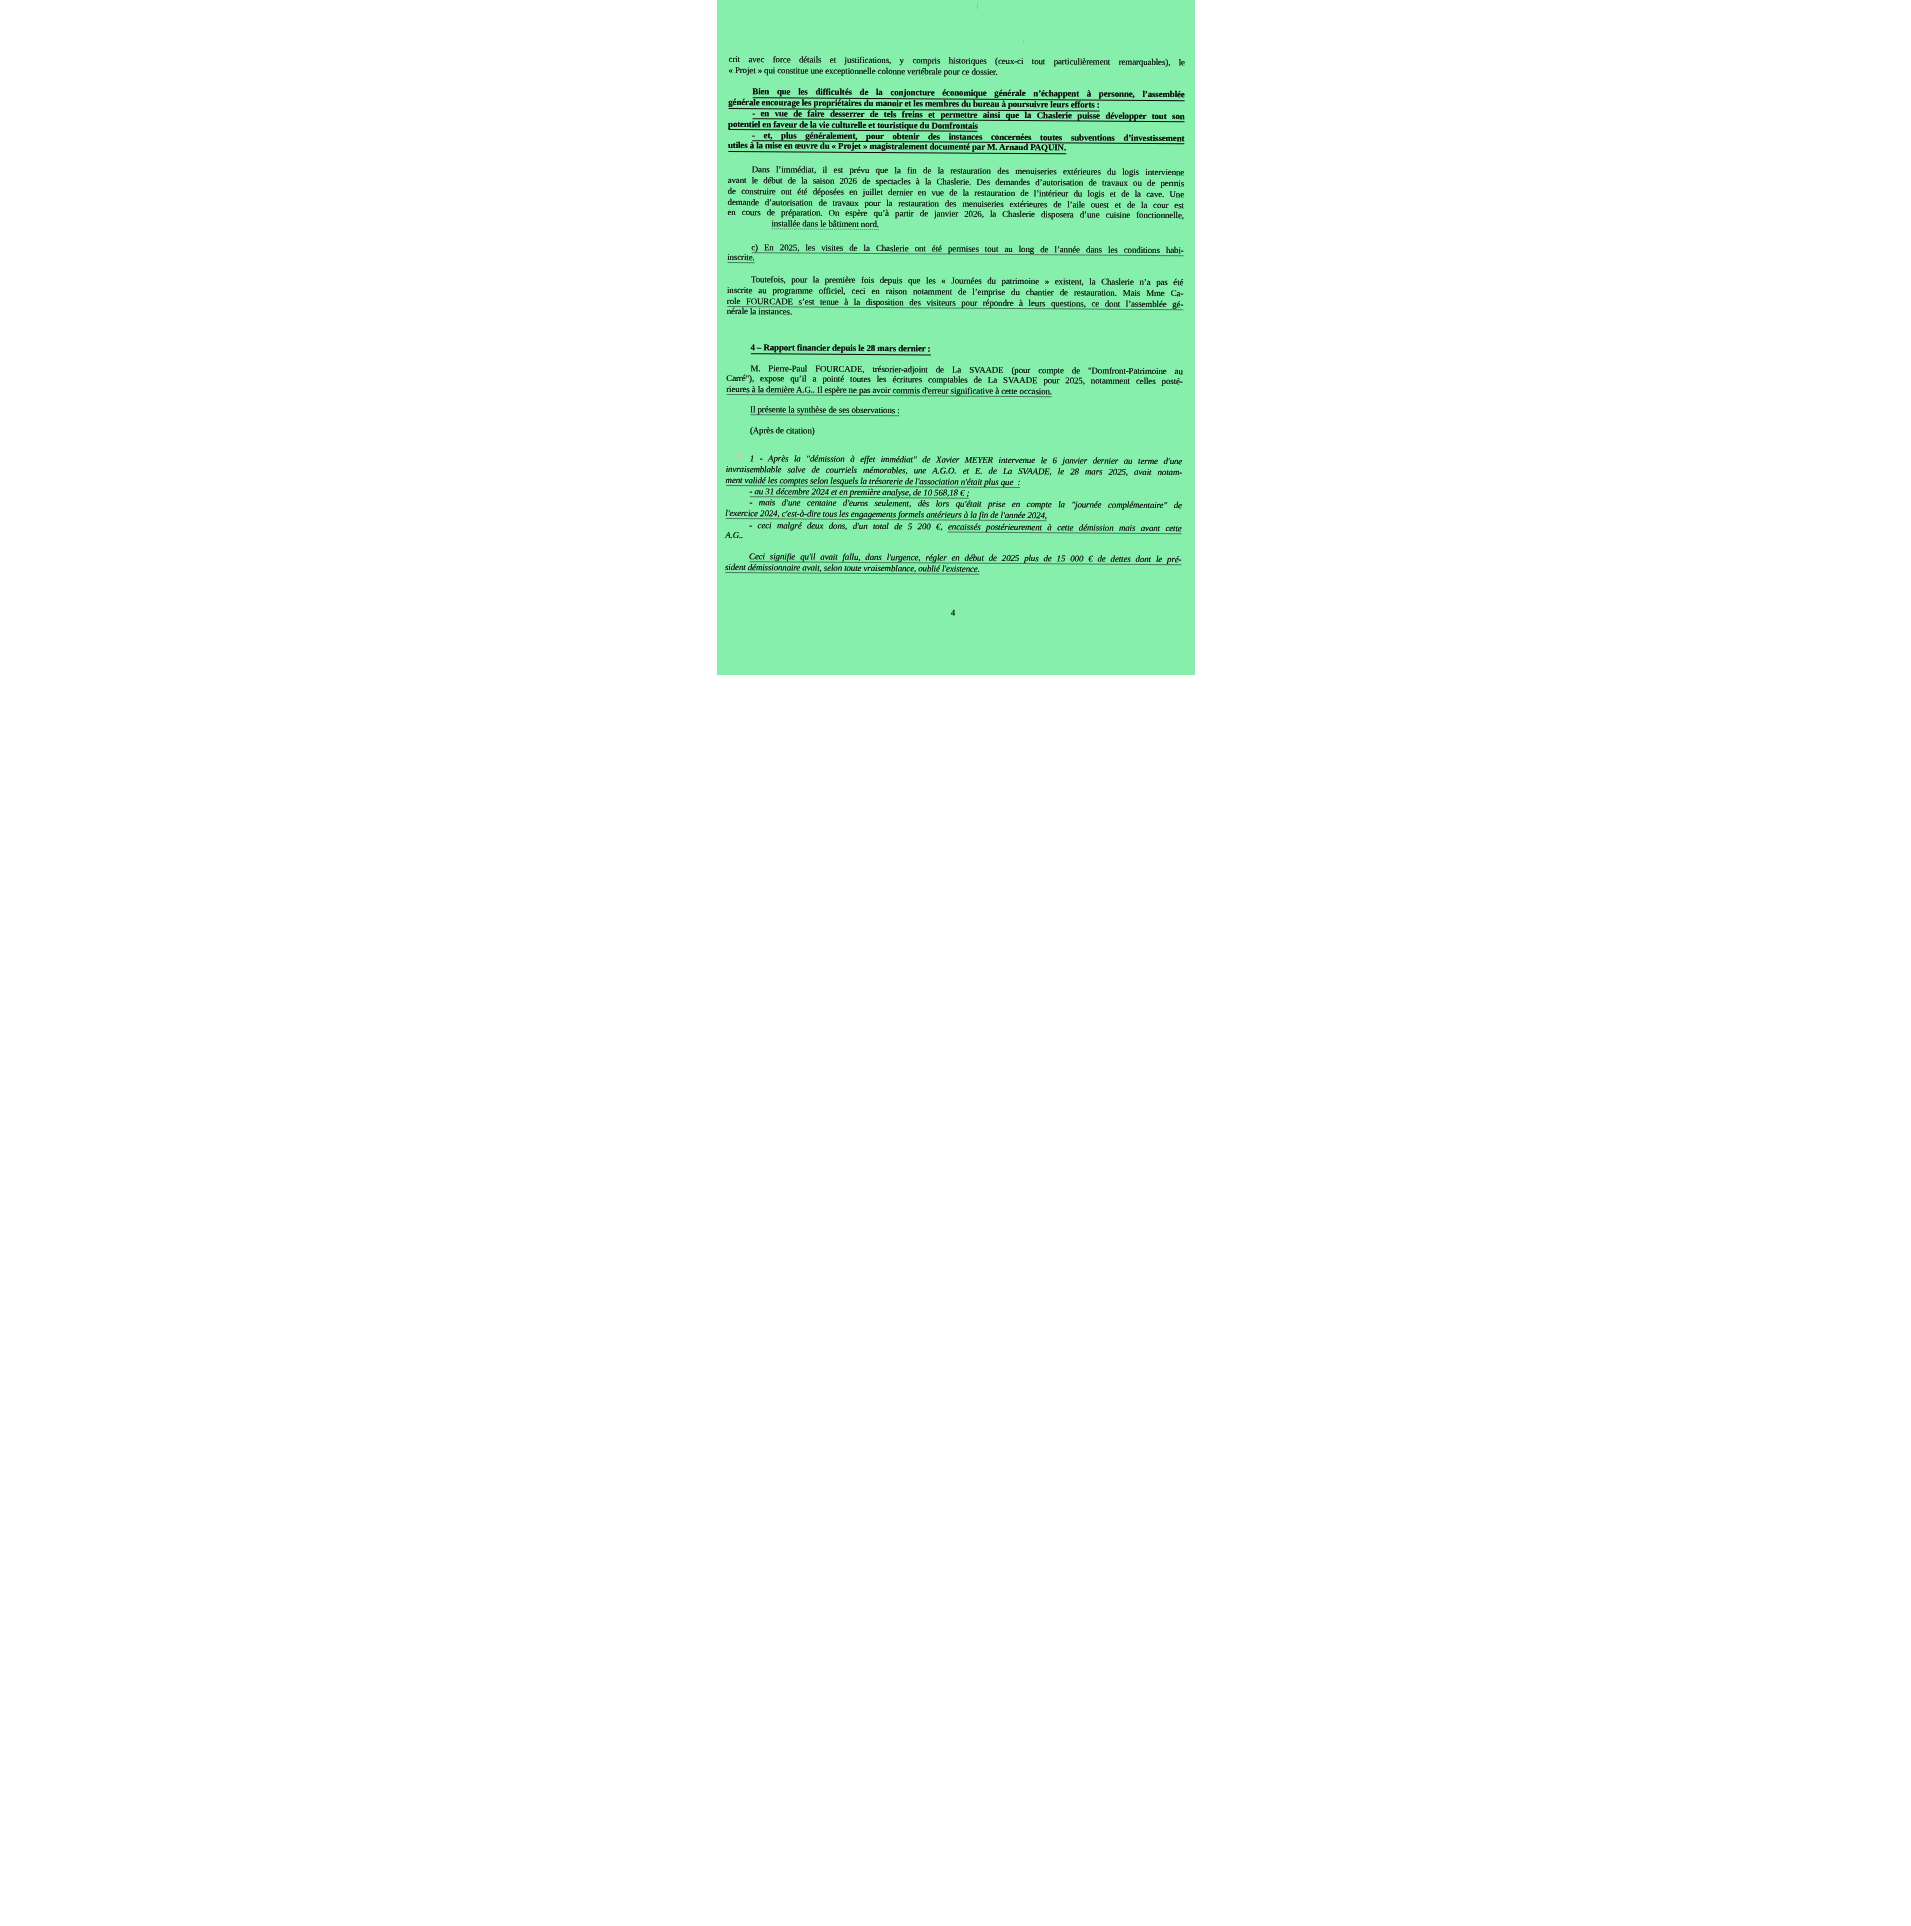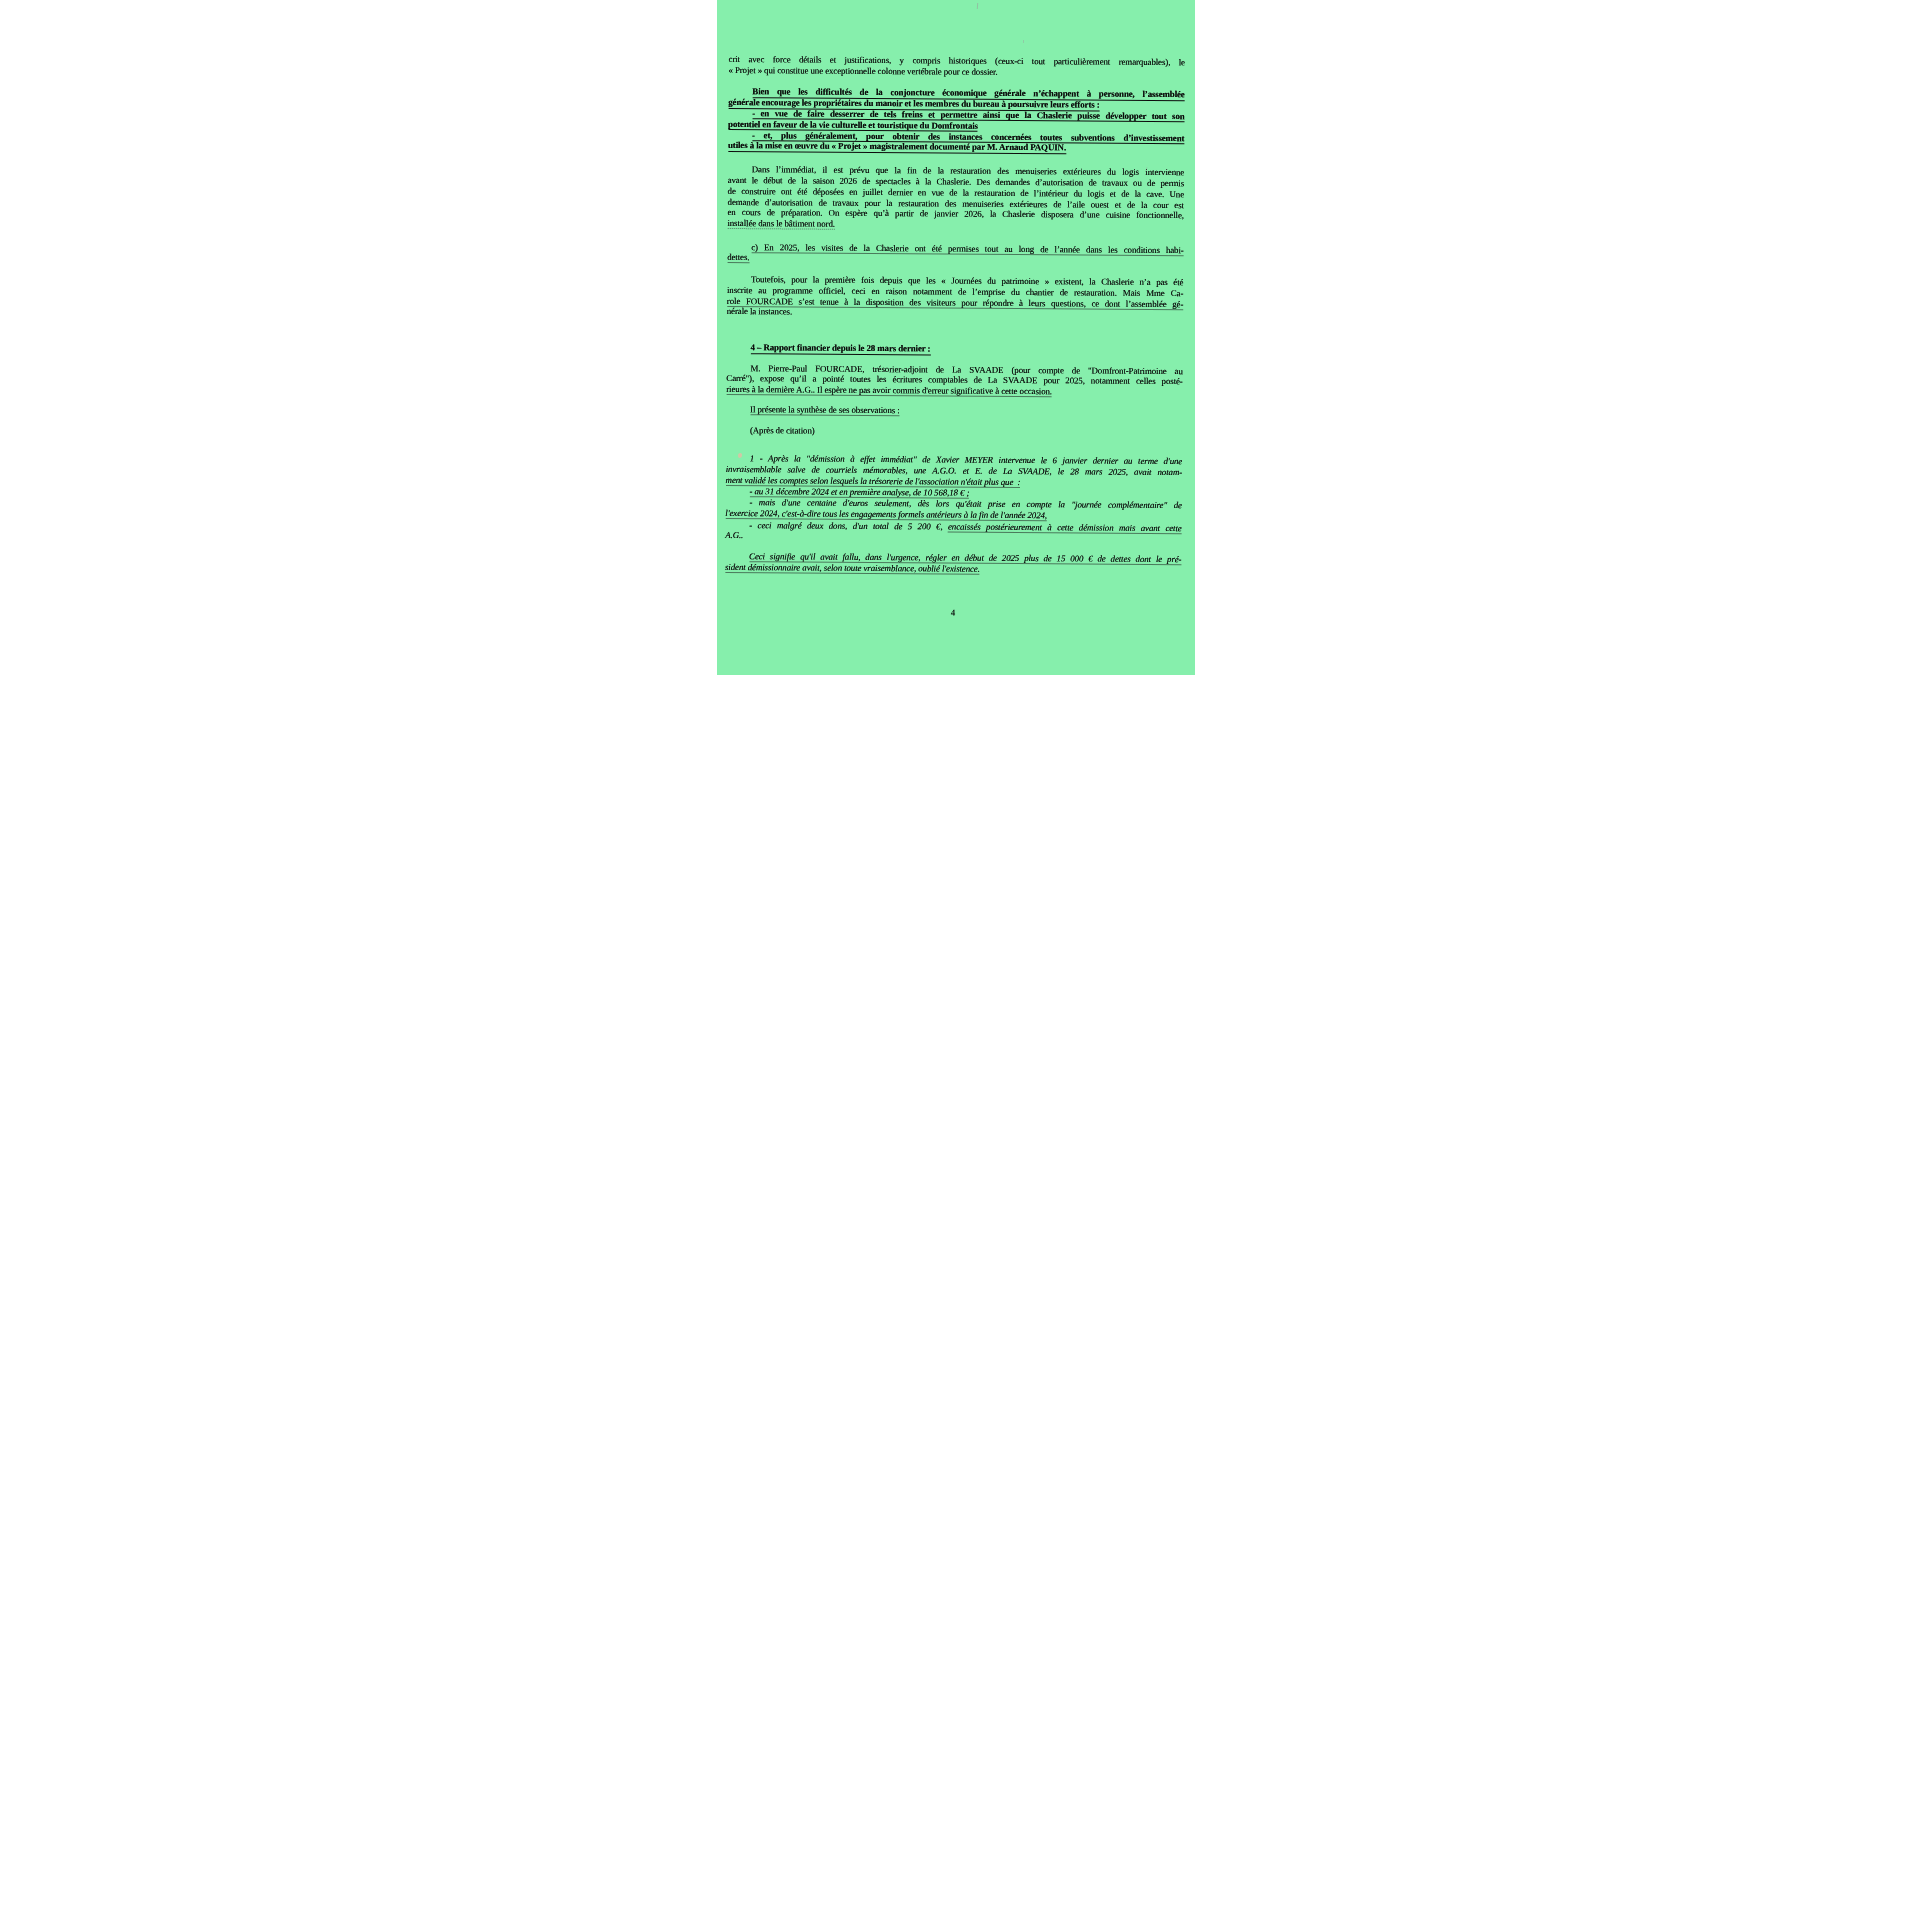--- a/index.html
+++ b/index.html
@@ -27,21 +27,21 @@
     white-space:normal;
   }
   .line.just{text-align-last:justify;}
   .line.ind{padding-left:24px;}
   .lw{display:inline;}
   .s-bold .line .lw{font-weight:bold;border-bottom:1.3px solid #0c0c0c;padding-bottom:0.4px;}
   .s-heading .line .lw{font-weight:bold;border-bottom:1.5px solid #0c0c0c;padding-bottom:0.8px;}
   .s-cite .line{font-style:italic;}
   .it{}
   .art{border-bottom:0.4px solid rgba(25,25,25,0.55);}
-  .art-dot{border-bottom:0.8px dotted rgba(25,25,25,0.5);}
+  .art-dot{border-bottom:0.8px dotted rgba(25,25,25,0.5);margin-left:44px;}
   
   .b-continued-paragraph{margin-top:0;}
   .b-resolution-intro{margin-top:10.8px;}
   .b-resolution-point-1{margin-top:0;}
   .b-resolution-point-2{margin-top:0;}
   .b-works-paragraph{margin-top:13px;}
   .b-visits-paragraph{margin-top:12.7px;}
   .b-heritage-days-paragraph{margin-top:10.8px;}
   .b-section-heading{margin-top:25px;}
   .b-treasurer-paragraph{margin-top:9.6px;}
@@ -99,21 +99,21 @@
         <div class="block s-body b-works-paragraph">
           <div class="line just ind"><span class="lw"><span>Dans l’immédiat, il est prévu que la fin de la restauration des menuiseries extérieures du logis intervienne</span></span></div>
           <div class="line just"><span class="lw"><span>avant le début de la saison 2026 de spectacles à la Chaslerie. Des demandes d’autorisation de travaux ou de permis</span></span></div>
           <div class="line just"><span class="lw"><span>de construire ont été déposées en juillet dernier en vue de la restauration de l’intérieur du logis et de la cave. Une</span></span></div>
           <div class="line just"><span class="lw"><span>demande d’autorisation de travaux pour la restauration des menuiseries extérieures de l’aile ouest et de la cour est</span></span></div>
           <div class="line just"><span class="lw"><span>en cours de préparation. On espère qu’à partir de janvier 2026, la Chaslerie disposera d’une cuisine fonctionnelle,</span></span></div>
           <div class="line"><span class="lw art-dot"><span>installée dans le bâtiment nord.</span></span></div>
         </div>
         <div class="block s-body b-visits-paragraph">
           <div class="line just ind"><span class="lw art"><span>c) En 2025, les visites de la Chaslerie ont été permises tout au long de l’année dans les conditions habi-</span></span></div>
-          <div class="line"><span class="lw art"><span>dettes.</span></span></div>
+          <div class="line"><span class="lw art"><span>inscrite.</span></span></div>
         </div>
         <div class="block s-body b-heritage-days-paragraph">
           <div class="line just ind"><span class="lw"><span>Toutefois, pour la première fois depuis que les « Journées du patrimoine » existent, la Chaslerie n’a pas été</span></span></div>
           <div class="line just"><span class="lw"><span>inscrite au programme officiel, ceci en raison notamment de l’emprise du chantier de restauration. Mais Mme Ca-</span></span></div>
           <div class="line just"><span class="lw art"><span>role FOURCADE s’est tenue à la disposition des visiteurs pour répondre à leurs questions, ce dont l’assemblée gé-</span></span></div>
           <div class="line"><span class="lw"><span>nérale la instances.</span></span></div>
         </div>
         <div class="block s-heading b-section-heading">
           <div class="line ind"><span class="lw"><span>4 – Rapport financier depuis le 28 mars dernier :</span></span></div>
         </div>

